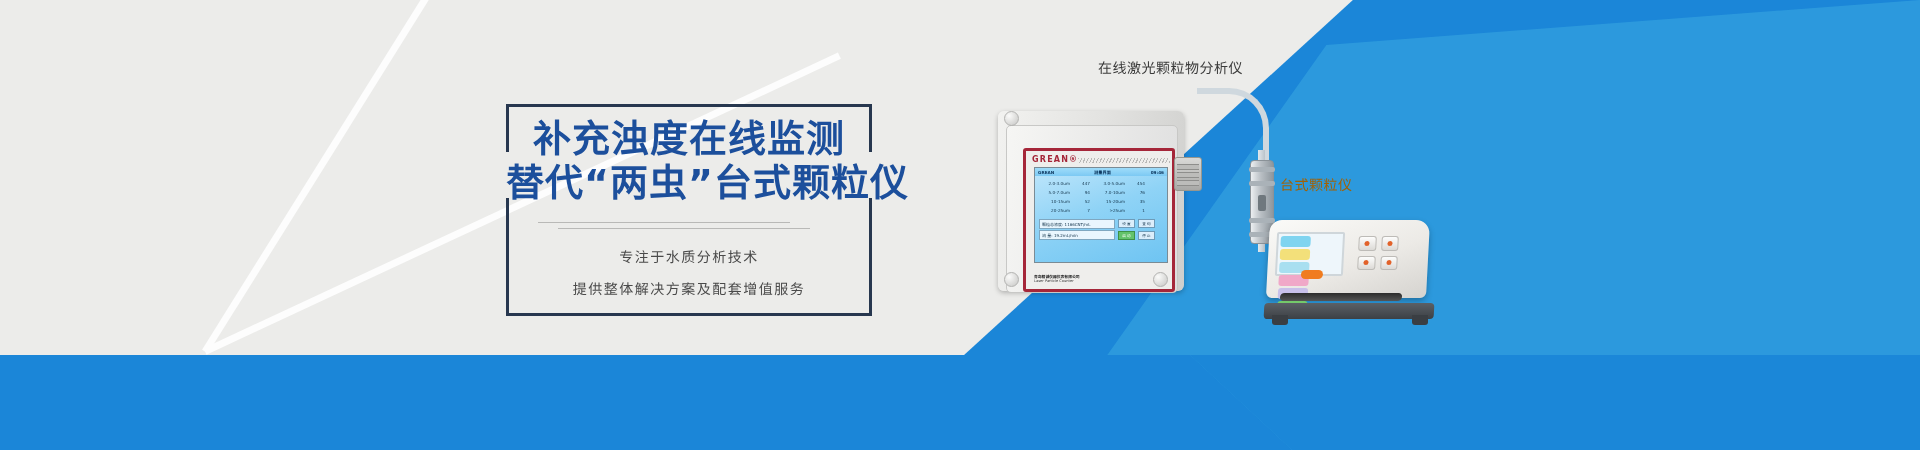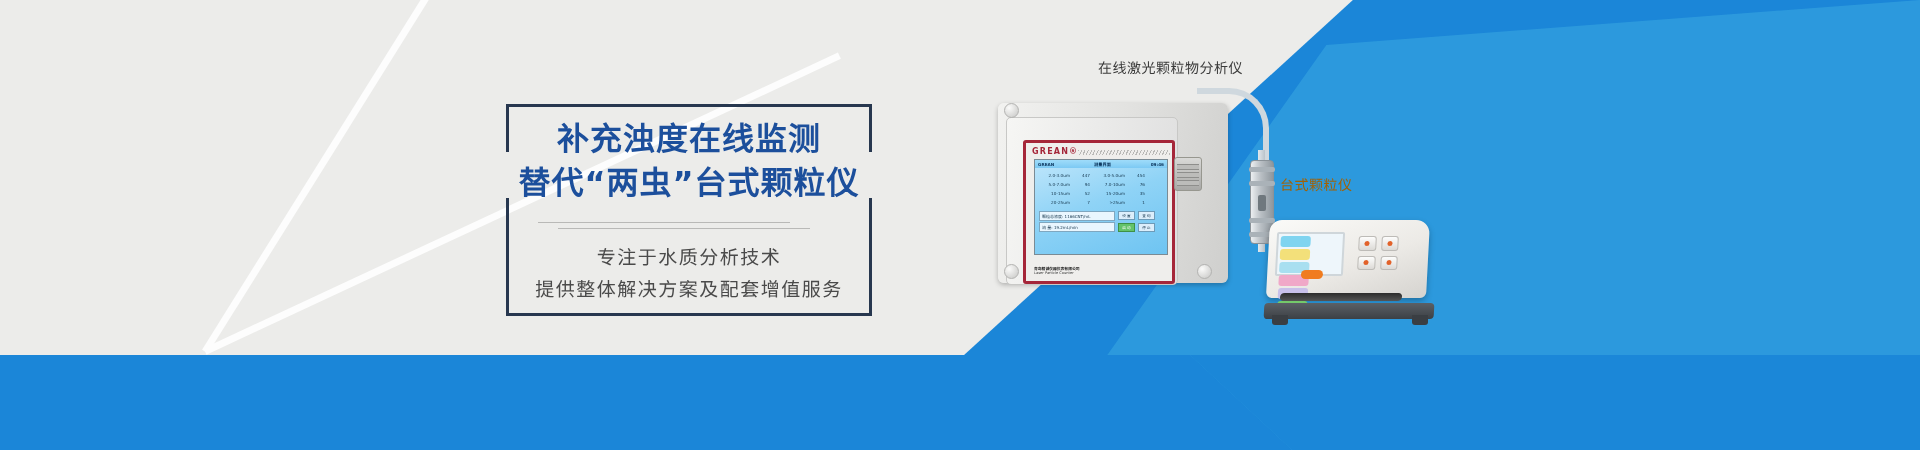--- a/index.html
+++ b/index.html
@@ -47,51 +47,50 @@
   .br{position:absolute;background:#27374f;}
   .br-t{left:0;top:0;width:366px;height:3px;}
   .br-b{left:0;bottom:0;width:366px;height:3px;}
   .br-lt{left:0;top:0;width:3px;height:48px;}
   .br-lb{left:0;bottom:0;width:3px;height:118px;}
   .br-rt{right:0;top:0;width:3px;height:48px;}
   .br-rb{right:0;bottom:0;width:3px;height:118px;}
 
   .headline{
     position:absolute;left:0;right:0;top:14px;text-align:center;
-    color:#1c4f9c;font-weight:bold;font-size:32px;line-height:42px;
+    color:#1c4f9c;font-weight:bold;font-size:38px;line-height:42px;
     letter-spacing:1px;white-space:nowrap;
   }
   .headline .ln2{display:block;margin-top:2px;}
 
   .rule-wrap{position:absolute;left:0;right:0;top:118px;height:12px;}
   .rule{position:absolute;height:1px;background:#b9b9b7;}
   .rule-a{left:32px;width:252px;top:0;}
   .rule-b{left:52px;width:252px;top:6px;}
 
   .subline{
     position:absolute;left:0;right:0;text-align:center;
-    color:#4a4a4a;font-size:19px;line-height:26px;letter-spacing:1.5px;
+    color:#4a4a4a;font-size:14px;line-height:26px;letter-spacing:1.5px;
     white-space:nowrap;
   }
   .sub-1{top:140px;}
   .sub-2{top:172px;}
 
   
   .caption{position:absolute;font-size:14px;color:#3b3b3b;white-space:nowrap;letter-spacing:.5px;}
   .caption-online{left:1098px;top:57px;}
   .caption-bench{left:1280px;top:174px;color:#a16207;}
 
   
   .dev-online{position:absolute;left:998px;top:95px;width:200px;height:200px;}
   .oa-body{
-    position:absolute;left:0;top:8px;width:186px;height:180px;
+    position:absolute;left:0;top:16px;width:186px;height:180px;
     background:linear-gradient(100deg,#f2f2f0 0%,#e3e3e1 48%,#cfcfcd 100%);
     border-radius:6px;
     box-shadow:0 2px 5px rgba(0,0,0,.25);
-    padding-left:44px;
   }
   .oa-lid{
     position:absolute;left:8px;top:14px;width:170px;height:166px;
     background:linear-gradient(100deg,#f6f6f4,#dedede);
     border-radius:5px;border:1px solid #c8c8c6;
   }
   .oa-face{
     position:absolute;left:16px;top:22px;width:152px;height:144px;
     background:#efeeec;border:3px solid #a52639;border-radius:3px;
     box-sizing:border-box;

